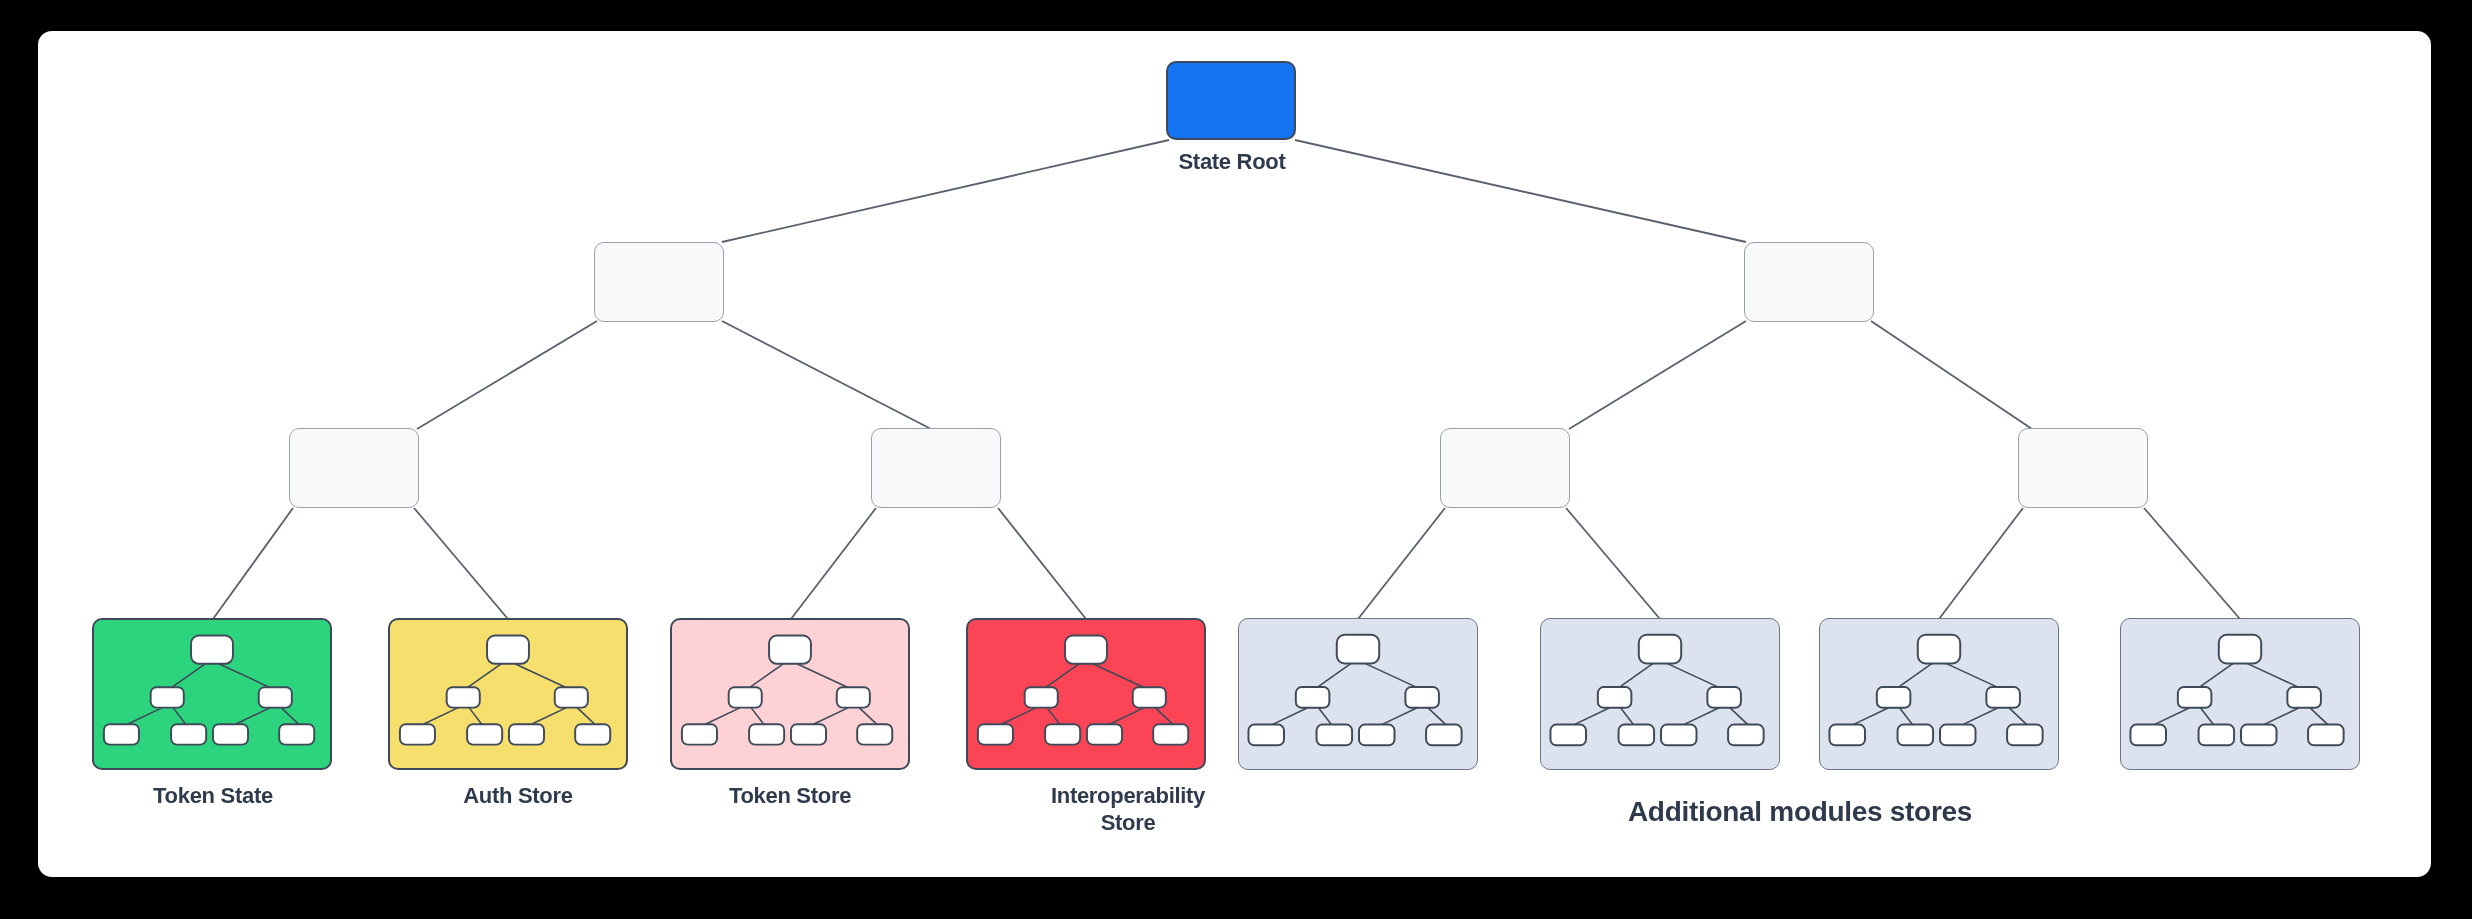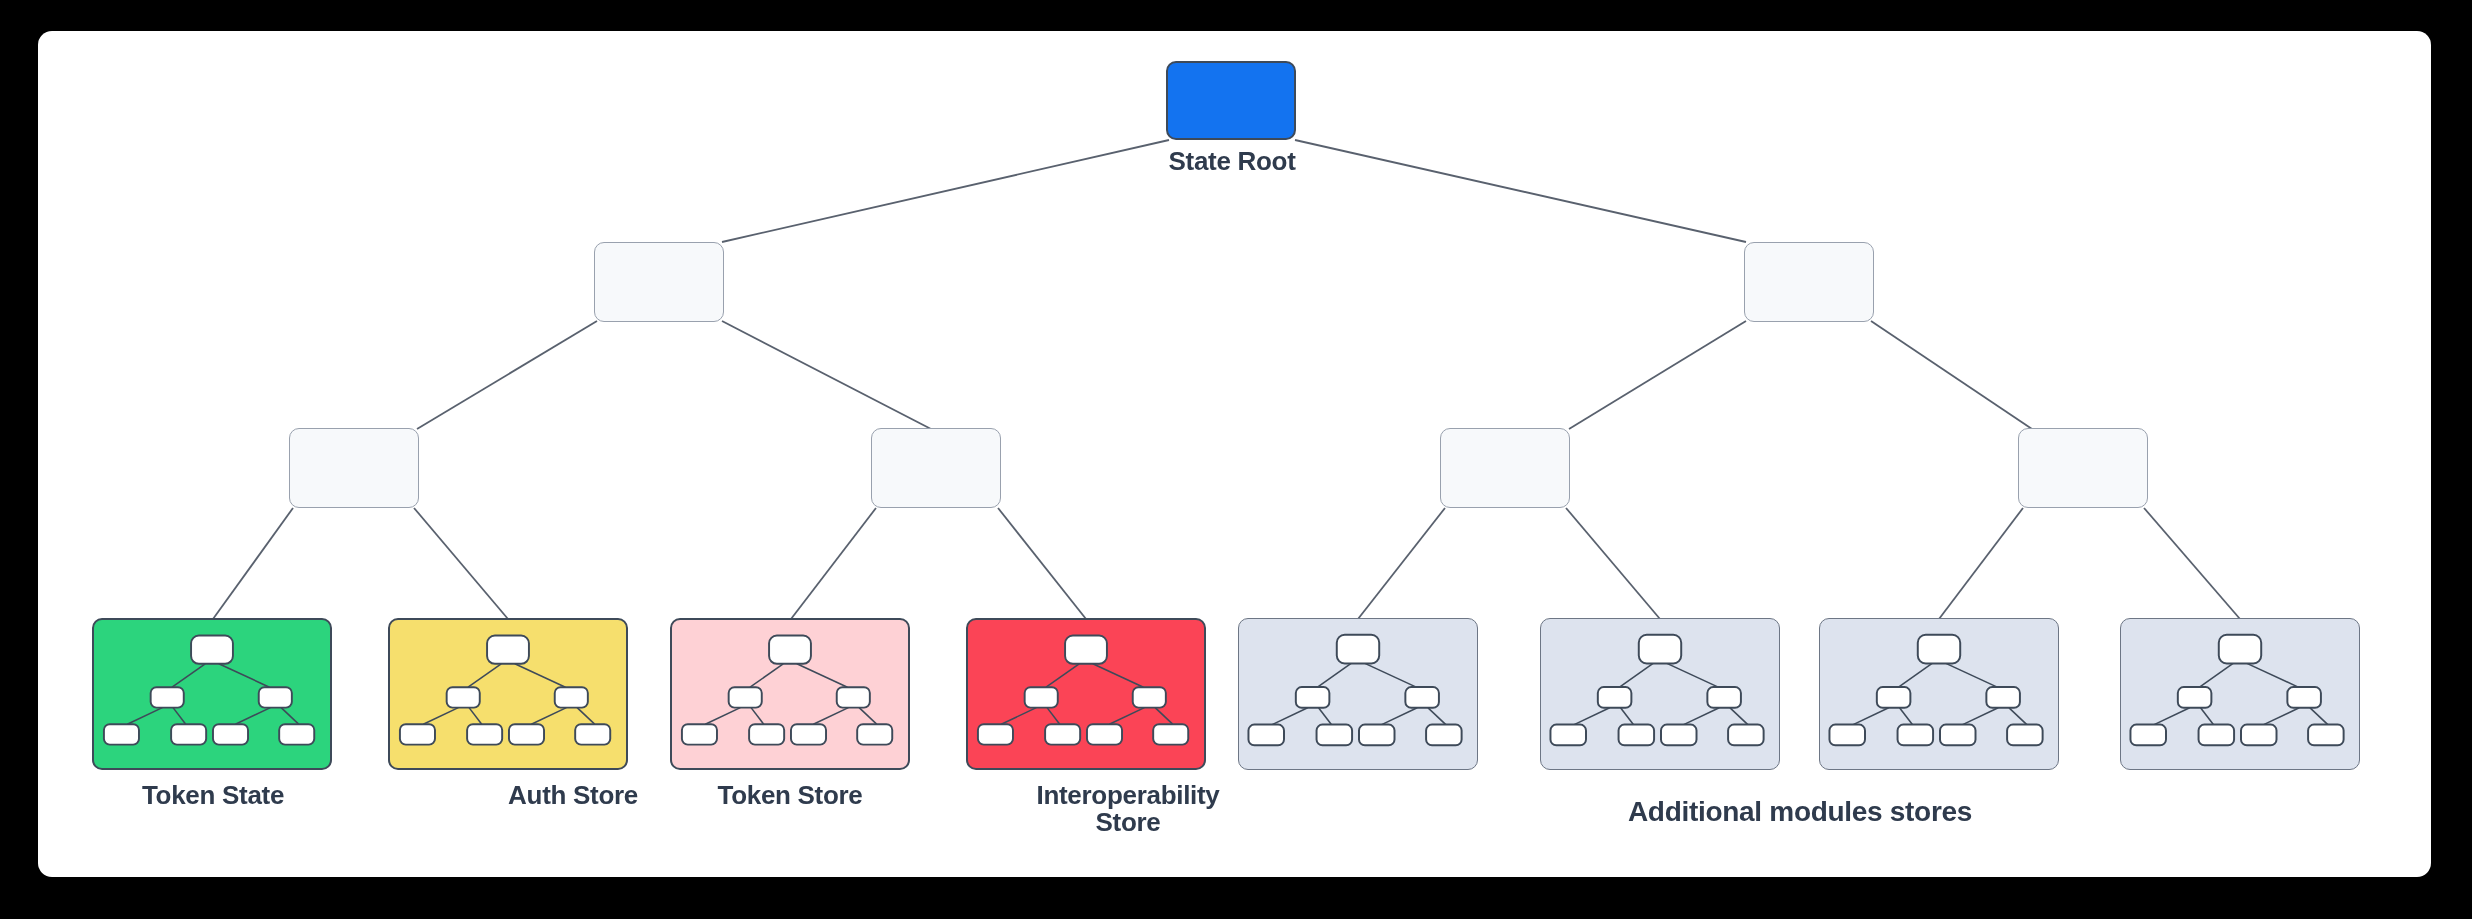--- a/index.html
+++ b/index.html
@@ -37,25 +37,25 @@
   .store{
     position:absolute; top:618px; width:240px; height:152px;
     border-radius:10px; border:2px solid var(--node-border);
   }
   .store.muted{ border-color:var(--gray-border); border-width:1.8px; }
   .store svg.mini{ position:absolute; inset:0; width:100%; height:100%; }
   .s1{left:92px;}  .s2{left:388px;} .s3{left:670px;} .s4{left:966px;}
   .s5{left:1238px;}.s6{left:1540px;}.s7{left:1819px;}.s8{left:2120px;}
   .lbl{
     position:absolute; text-align:center; color:var(--label-text);
-    font-weight:bold; font-size:26px; line-height:27px; letter-spacing:-0.3px;
+    font-weight:bold; font-size:22px; line-height:27px; letter-spacing:-0.3px;
   }
   .root-lbl{ left:1102px; top:148px; width:260px; }
   .store-lbl{ top:782px; width:260px; }
-  .lbl-s1{left:83px;}  .lbl-s2{left:378px;text-align:right;} .lbl-s3{left:660px;}
+  .lbl-s1{left:83px;}  .lbl-s2{left:388px;} .lbl-s3{left:660px;}
   .lbl-s4{left:1028px; width:200px;}
   .group-lbl{
     left:1500px; top:796px; width:600px; font-size:28px; line-height:32px;
   }
   .mini-defs{position:absolute; width:0; height:0; overflow:hidden;}
 </style>
 </head>
 <body>
 
 <svg class="mini-defs" aria-hidden="true">

